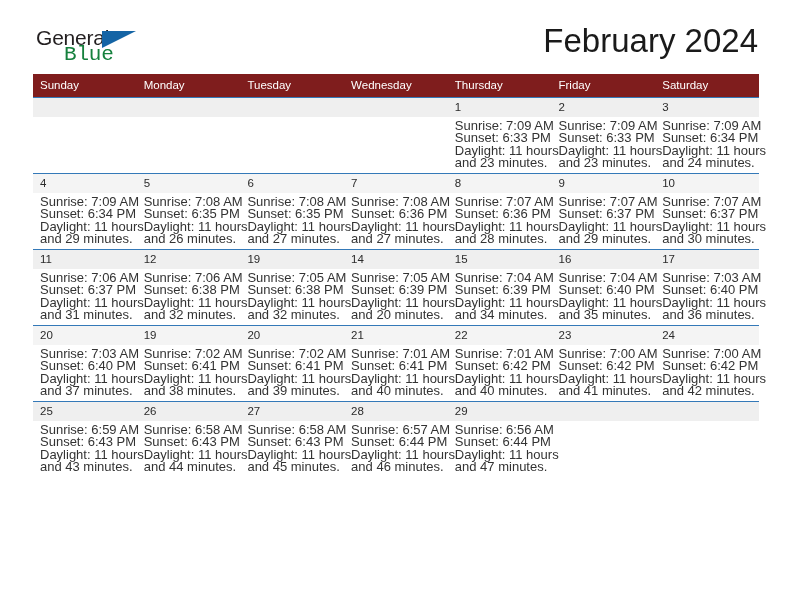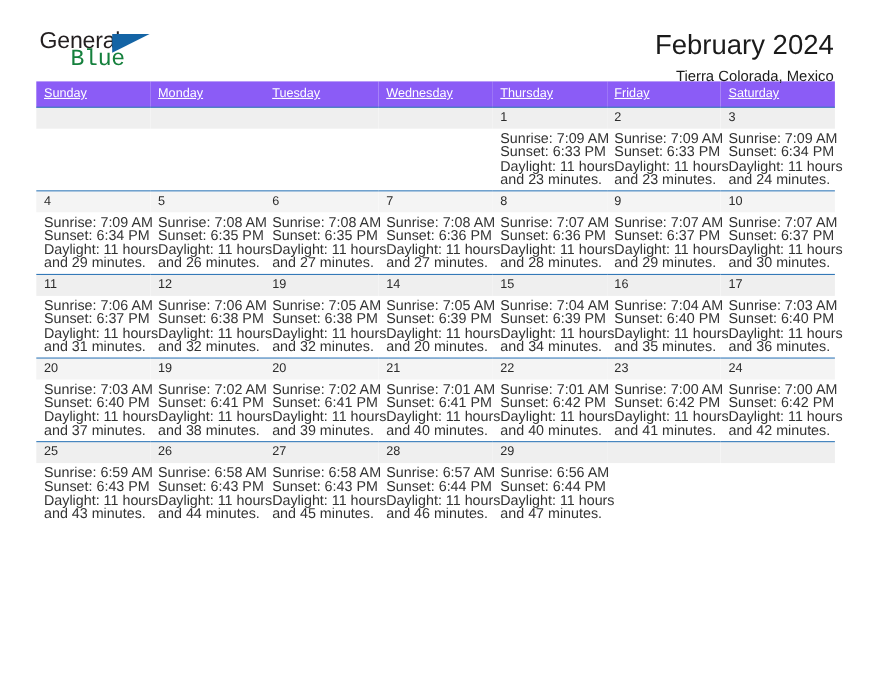--- a/index.html
+++ b/index.html
@@ -64,21 +64,21 @@
     height: 0;
     border-left: 34px solid #1464a5;
     border-bottom: 17px solid transparent;
   }
 
   .title-block {
     text-align: right;
     padding-right: 1px;
   }
   .month-title {
-    font-size: 25px;
+    font-size: 33px;
     color: #1a1a1a;
     line-height: 30px;
     font-weight: normal;
     white-space: nowrap;
   }
   .location-title {
     font-size: 13.5px;
     color: #1a1a1a;
     line-height: 20px;
     margin-top: 4px;
@@ -86,29 +86,28 @@
   }
 
   
   .calendar {
     width: 726px;
     border-collapse: collapse;
     table-layout: fixed;
     margin-top: 2px;
   }
   .calendar th {
-    background: #8b5cf6;
+    background: #7f1d1d;
     color: #ffffff;
     font-size: 11.5px;
     font-weight: normal;
     text-align: left;
     padding: 5px 0 6px 7px;
     height: 12px;
     border: none;
-    text-decoration: underline;
   }
   .calendar td {
     width: 103.7px;
     height: 75px;
     vertical-align: top;
     padding: 0;
     border-top: 1px solid #3479b8;
     background: #ffffff;
   }
   .calendar tr.alt td {
@@ -147,21 +146,20 @@
   <div class="header">
 
     <div class="logo">
       <span class="logo-general">General</span>
       <span class="logo-triangle"></span>
       <span class="logo-blue">Blue</span>
     </div>
 
     <div class="title-block">
       <div class="month-title">February 2024</div>
-      <div class="location-title">Tierra Colorada, Mexico</div>
     </div>
 
   </div>
 
   <table class="calendar">
     <thead>
       <tr>
         <th>Sunday</th>
         <th>Monday</th>
         <th>Tuesday</th>

